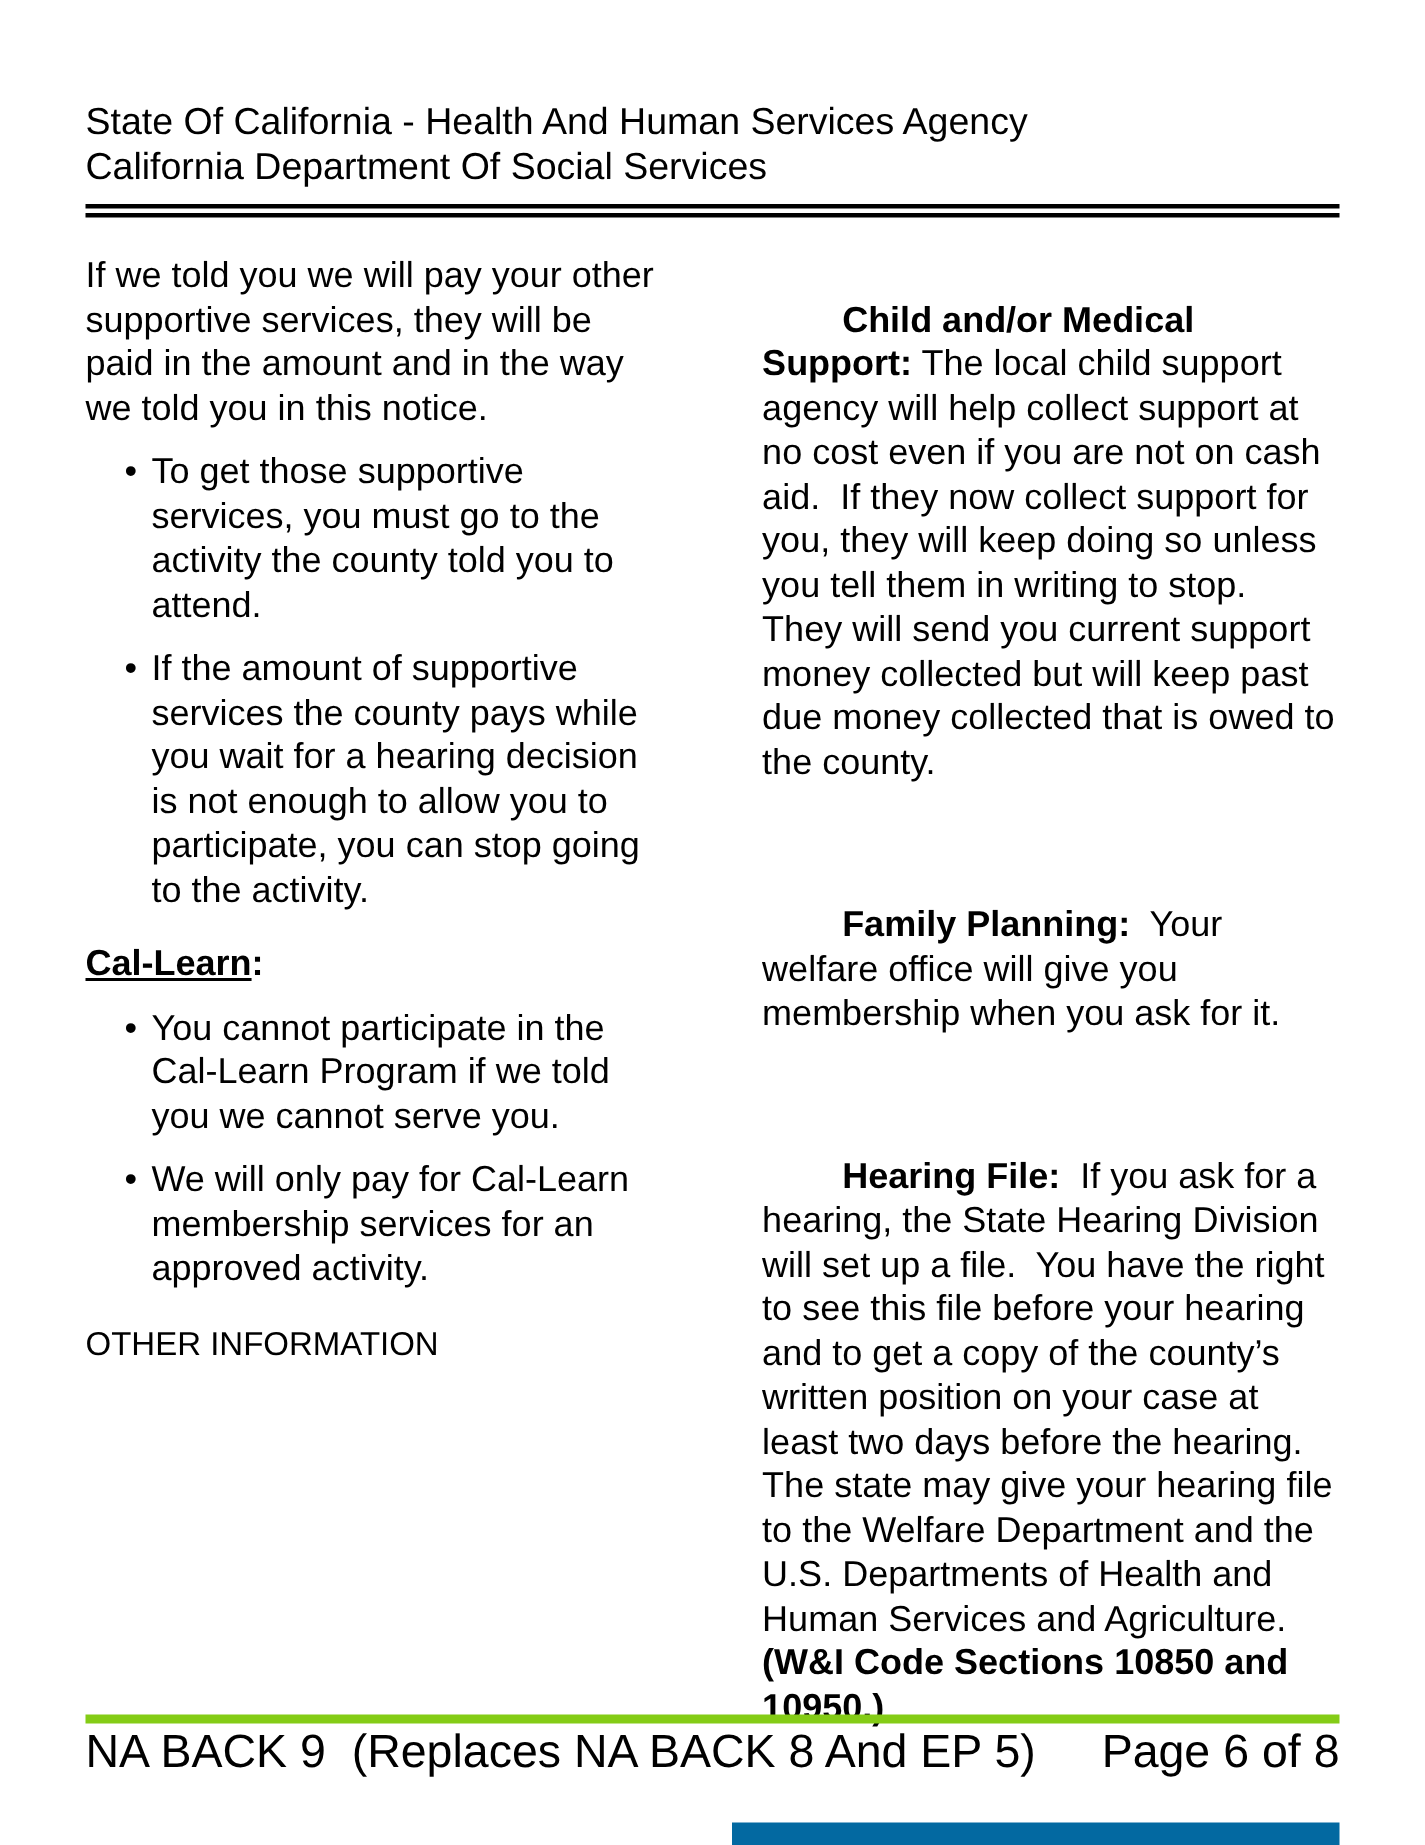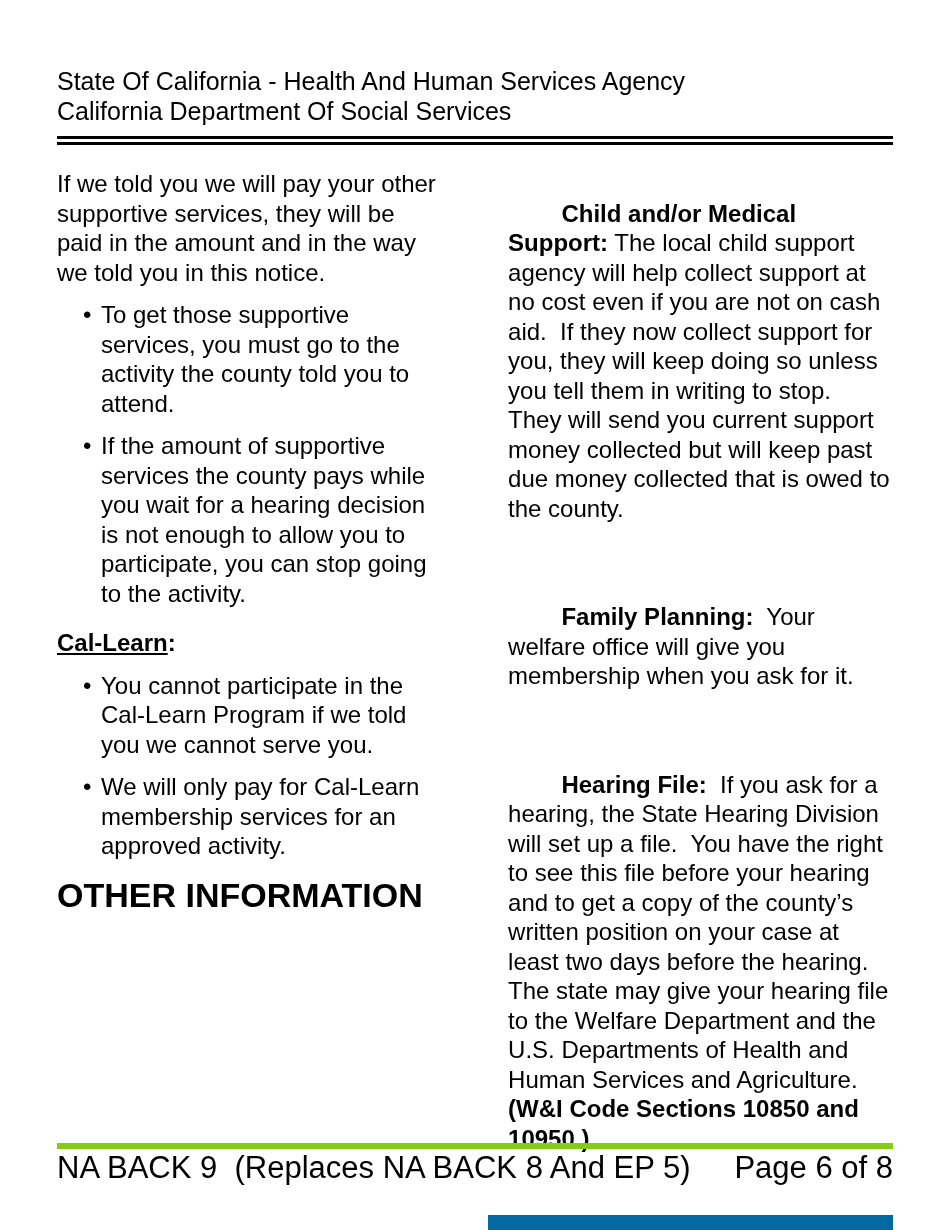--- a/index.html
+++ b/index.html
@@ -33,21 +33,21 @@
   .b { font-weight: bold; }
   .u { text-decoration: underline; }
 
   .gap-s { margin-top: 13px; }
   .gap-m { margin-top: 20px; }
 
   .bullet { display: flex; margin-left: 26px; }
   .bullet .dot { flex: 0 0 18px; }
   .bullet .btext { flex: 1; white-space: pre-wrap; }
 
-  .heading { font-weight: bold; font-size: 34px; margin-top: 20px; }
+  .heading { font-weight: normal; font-size: 22px; margin-top: 20px; }
 
   .notice-box {
     margin-top: 32px;
     margin-left: -20px;
     background: #0369a1;
     color: #fff;
     font-weight: bold;
     font-size: 26px;
     line-height: 34px;
     padding: 9px 12px 10px 12px;

